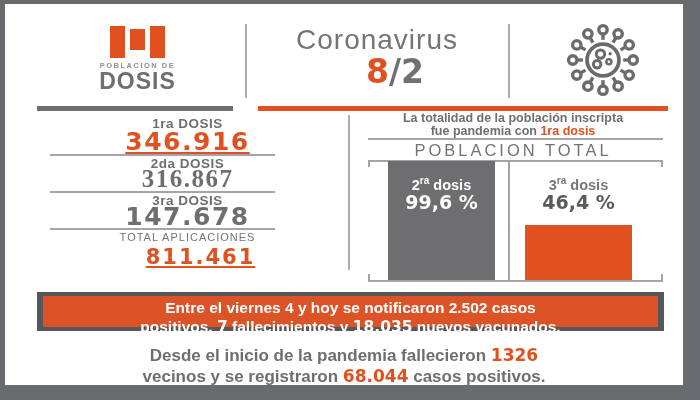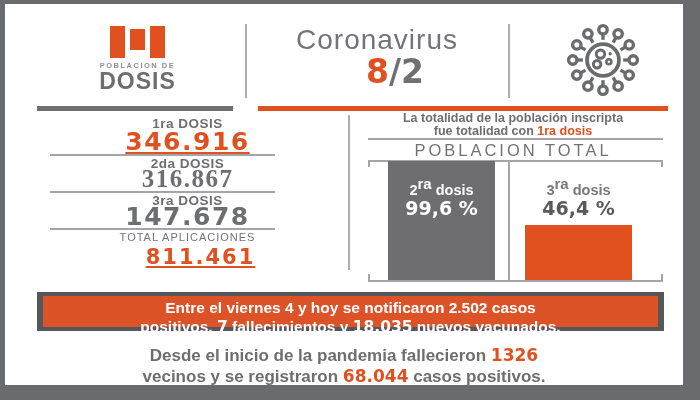--- a/index.html
+++ b/index.html
@@ -43,23 +43,23 @@
   .intro{position:absolute;left:352px;width:312px;text-align:center;
          font-size:12.5px;font-weight:bold;color:#6D6E70;}
   .intro .hl{color:#E0511F;}
   .rp-hr{position:absolute;left:363px;width:295px;height:1.5px;background:#A4A5A8;}
   .pob-title{position:absolute;left:352px;top:137px;width:312px;text-align:center;
              font-size:16.5px;letter-spacing:3px;color:#727376;}
   .tick{position:absolute;width:2px;height:7px;background:#A4A5A8;}
   .chart-bar{position:absolute;bottom:0;width:107px;}
   .chart-area{position:absolute;left:0;top:157px;width:678px;height:120px;}
   .bar-label{position:absolute;width:107px;text-align:center;font-size:14.5px;font-weight:bold;}
-  .bar-label sup{font-size:15px;vertical-align:super;}
+  .bar-label sup{font-size:10px;vertical-align:super;}
   .bar-pct{position:absolute;width:107px;text-align:center;
-           font-family:"DejaVu Sans",sans-serif;font-size:19px;font-weight:800;margin-top:6px;}
+           font-family:"DejaVu Sans",sans-serif;font-size:19px;font-weight:800;}
   .chart-vdiv{position:absolute;left:503px;top:157px;width:2px;height:120px;background:#A4A5A8;}
 
   
   .banner{position:absolute;left:32px;top:288px;width:627px;height:39px;box-sizing:border-box;
           background:#DC5327;border:4px solid #55575B;border-left-width:6px;border-right-width:6px;
           color:#ffffff;text-align:center;font-size:15.5px;font-weight:bold;line-height:19px;
           padding-top:2px;}
   .banner .xb{font-family:"DejaVu Sans",sans-serif;font-weight:800;}
 
   
@@ -141,21 +141,21 @@
   <div class="dose-label" style="top:189px;">3ra DOSIS</div>
   <div class="dose-value gray" style="top:198px;">147.678</div>
   <div class="hr" style="top:224px;"></div>
 
   <div class="total-label">TOTAL APLICACIONES</div>
   <div class="total-value">811.461</div>
 
   <div class="middiv"></div>
 
   <div class="intro" style="top:107px;">La totalidad de la población inscripta</div>
-  <div class="intro" style="top:120px;"><span>fue totalidad con </span><span class="hl">1ra dosis</span></div>
+  <div class="intro" style="top:120px;"><span>fue pandemia con </span><span class="hl">1ra dosis</span></div>
   <div class="rp-hr" style="top:134px;"></div>
   <div class="pob-title">POBLACION TOTAL</div>
   <div class="rp-hr" style="top:156px;"></div>
   <div class="tick" style="left:363px;top:156px;"></div>
   <div class="tick" style="left:656px;top:156px;"></div>
 
   <div class="chart-area">
     <div class="chart-bar" style="left: 383px; height: 120px; background: rgb(110, 109, 111);"></div>
     <div class="chart-bar" style="left: 520px; height: 56px; background: rgb(224, 81, 31);"></div>
   </div>

